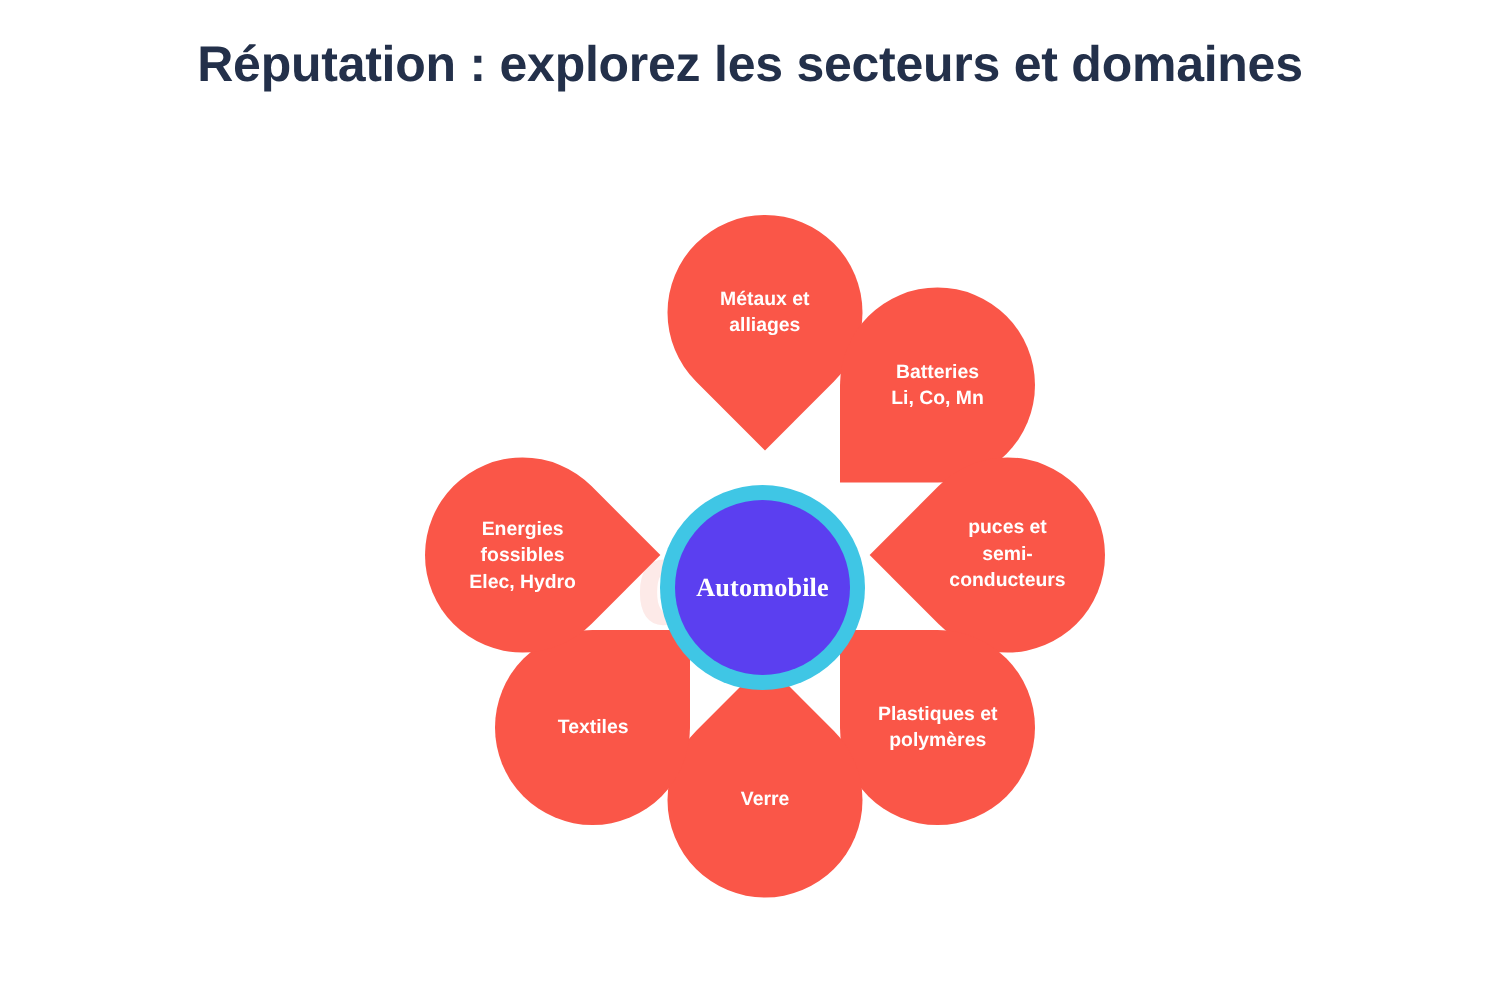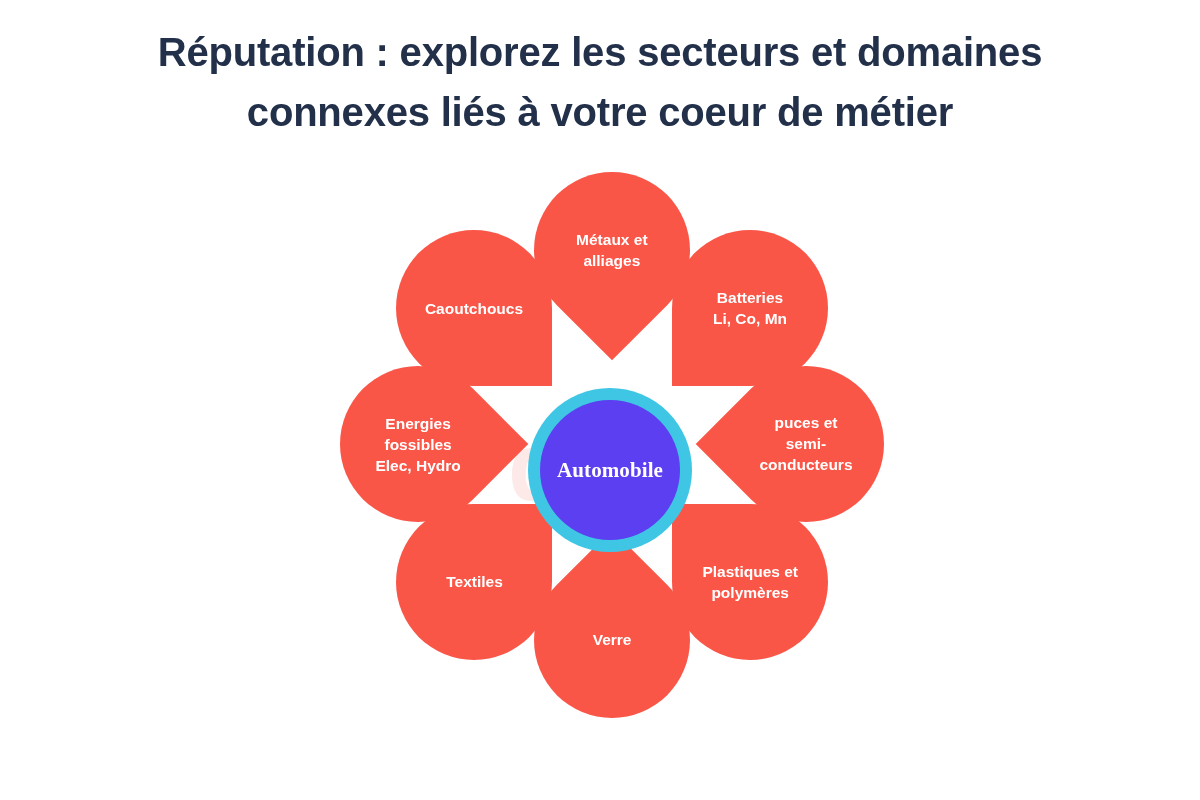--- a/index.html
+++ b/index.html
@@ -136,21 +136,20 @@
     font-family:Liberation Serif, serif;
   }
 </style>
 </head>
 <body>
 
 <div id="page">
 
   <div id="title-block">
     <span class="line">Réputation : explorez les secteurs et domaines</span>
-    <span class="line">connexes liés à votre coeur de métier</span>
   </div>
 
   <div id="watermark">dsir</div>
 
   <div id="diagram">
 
     <div class="petal n">
       <span class="petal-label">Métaux et
 alliages</span>
     </div>
@@ -178,23 +177,20 @@
     <div class="petal sw">
       <span class="petal-label">Textiles</span>
     </div>
 
     <div class="petal w">
       <span class="petal-label">Energies
 fossibles
 Elec, Hydro</span>
     </div>
 
-    <div class="petal nw">
-      <span class="petal-label">Caoutchoucs</span>
-    </div>
 
     <div id="hub">
       <div id="hub-inner">
         <span id="hub-label">Automobile</span>
       </div>
     </div>
 
   </div>
 </div>
 

